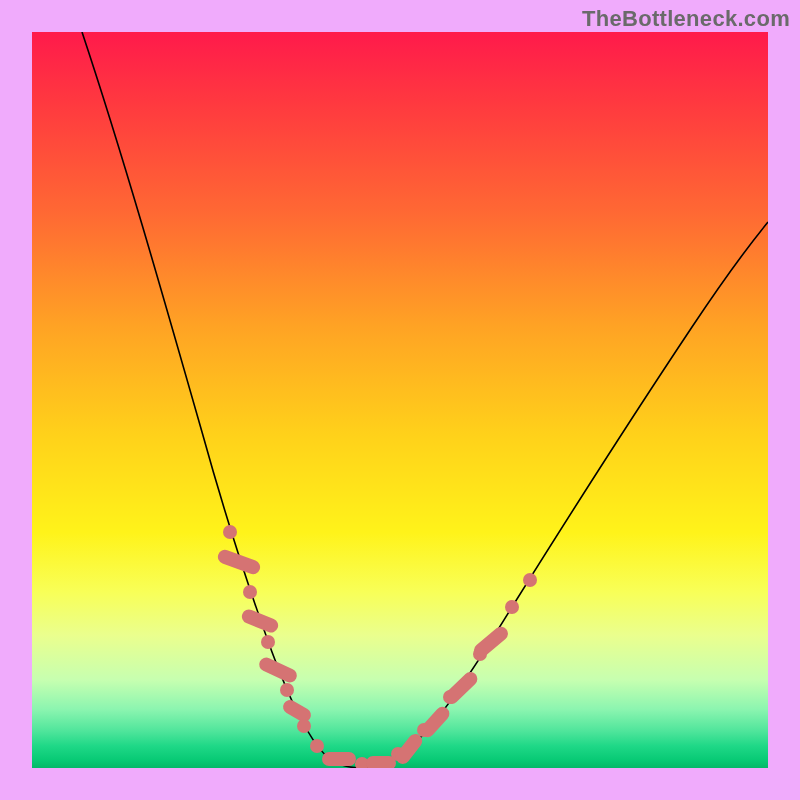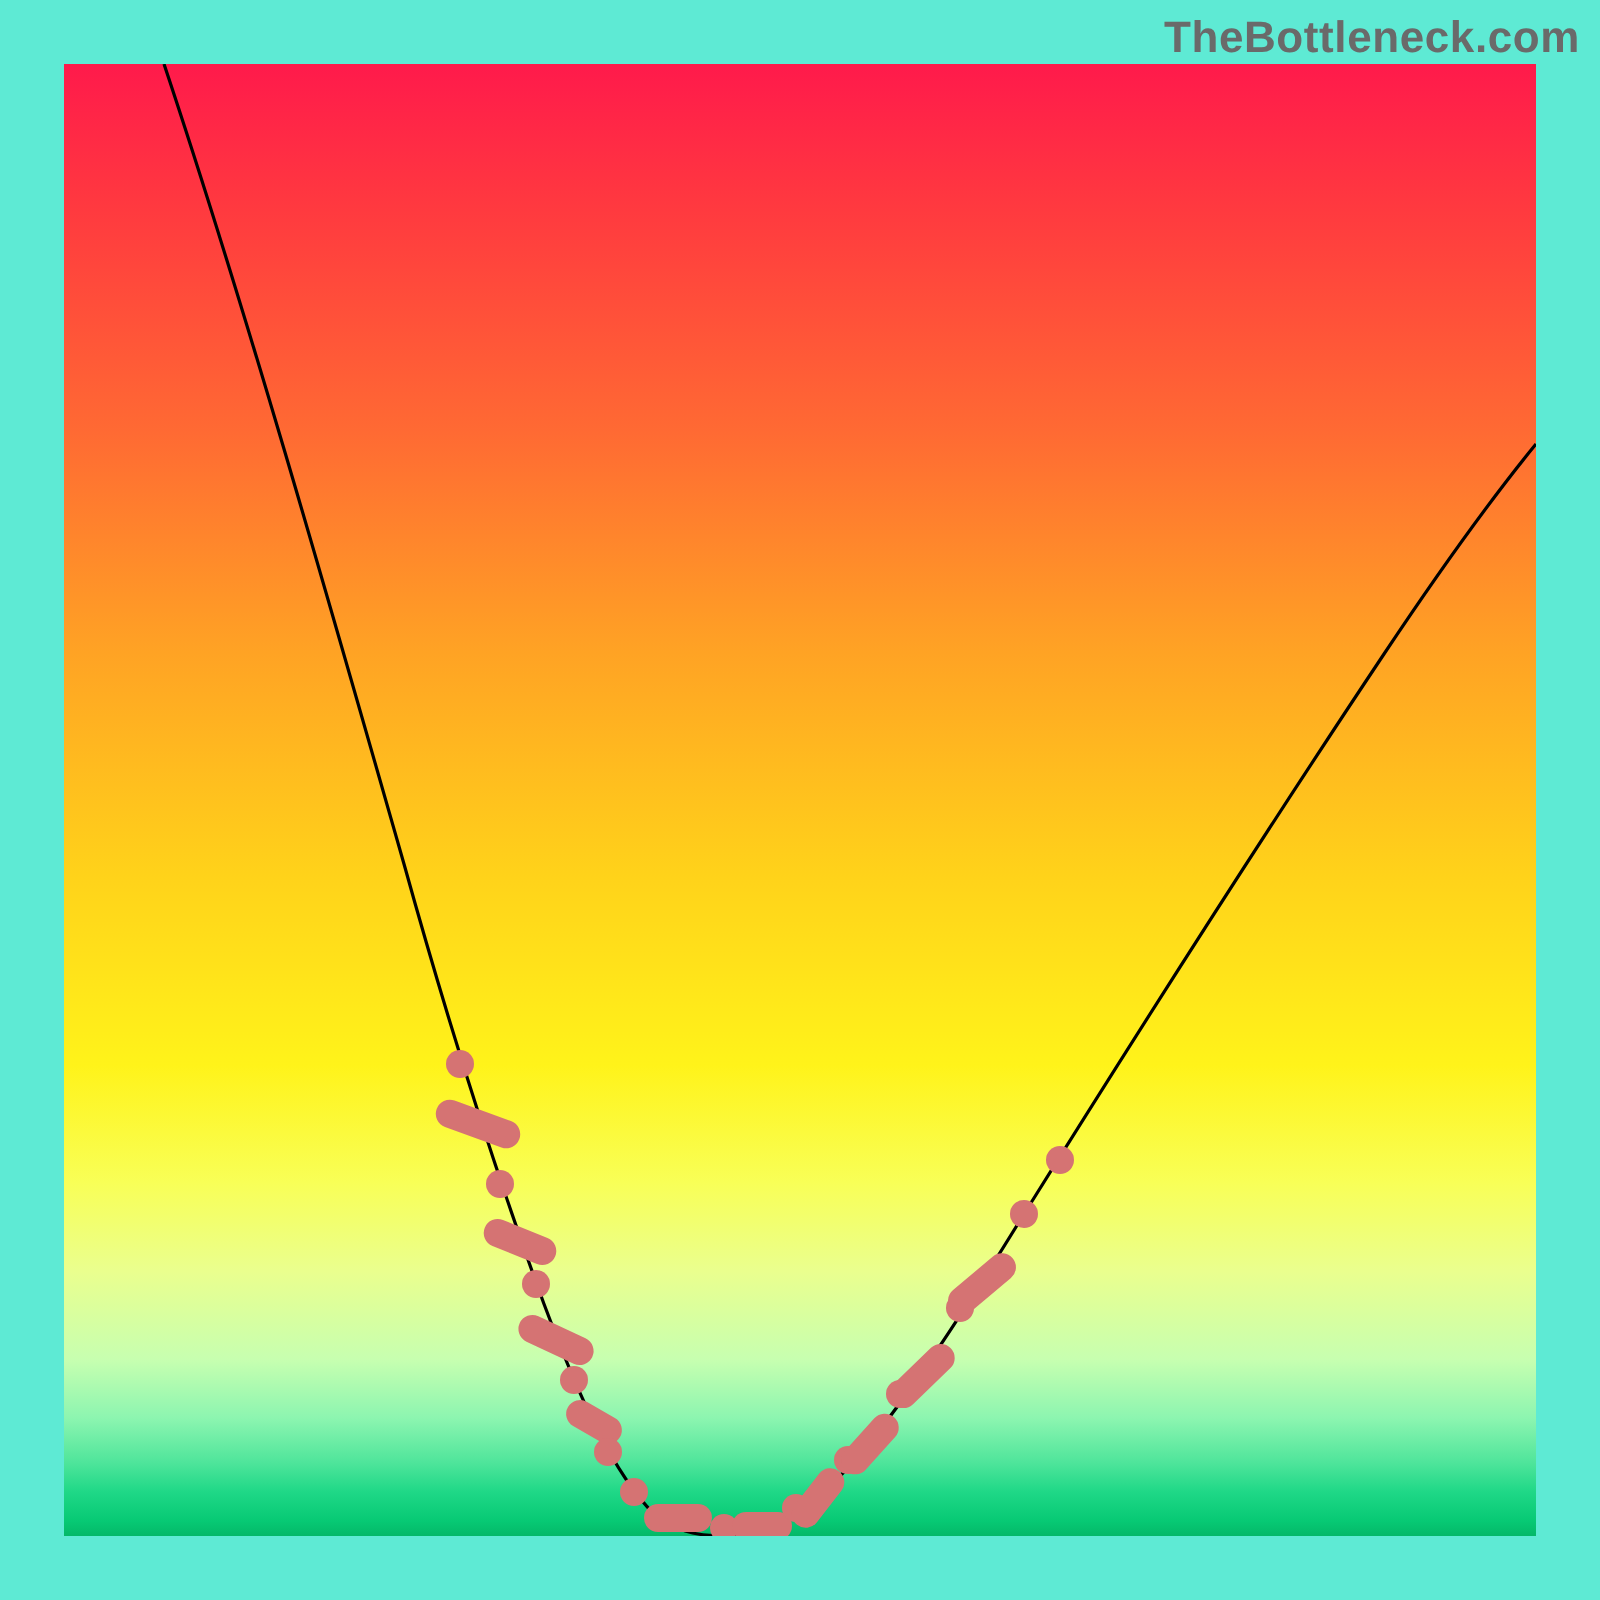--- a/index.html
+++ b/index.html
@@ -10,21 +10,21 @@
     background: #ffffff;
     font-family: Arial, Helvetica, sans-serif;
     overflow: hidden;
   }
   .frame {
     position: absolute;
     left: 0;
     top: 0;
     width: 800px;
     height: 800px;
-    background: #5eead4;
+    background: #f0abfc;
   }
   .plot-area {
     position: absolute;
     left: 32px;
     top: 32px;
     width: 736px;
     height: 736px;
     background: linear-gradient(
       to bottom,
       #ff1a4b 0%,

